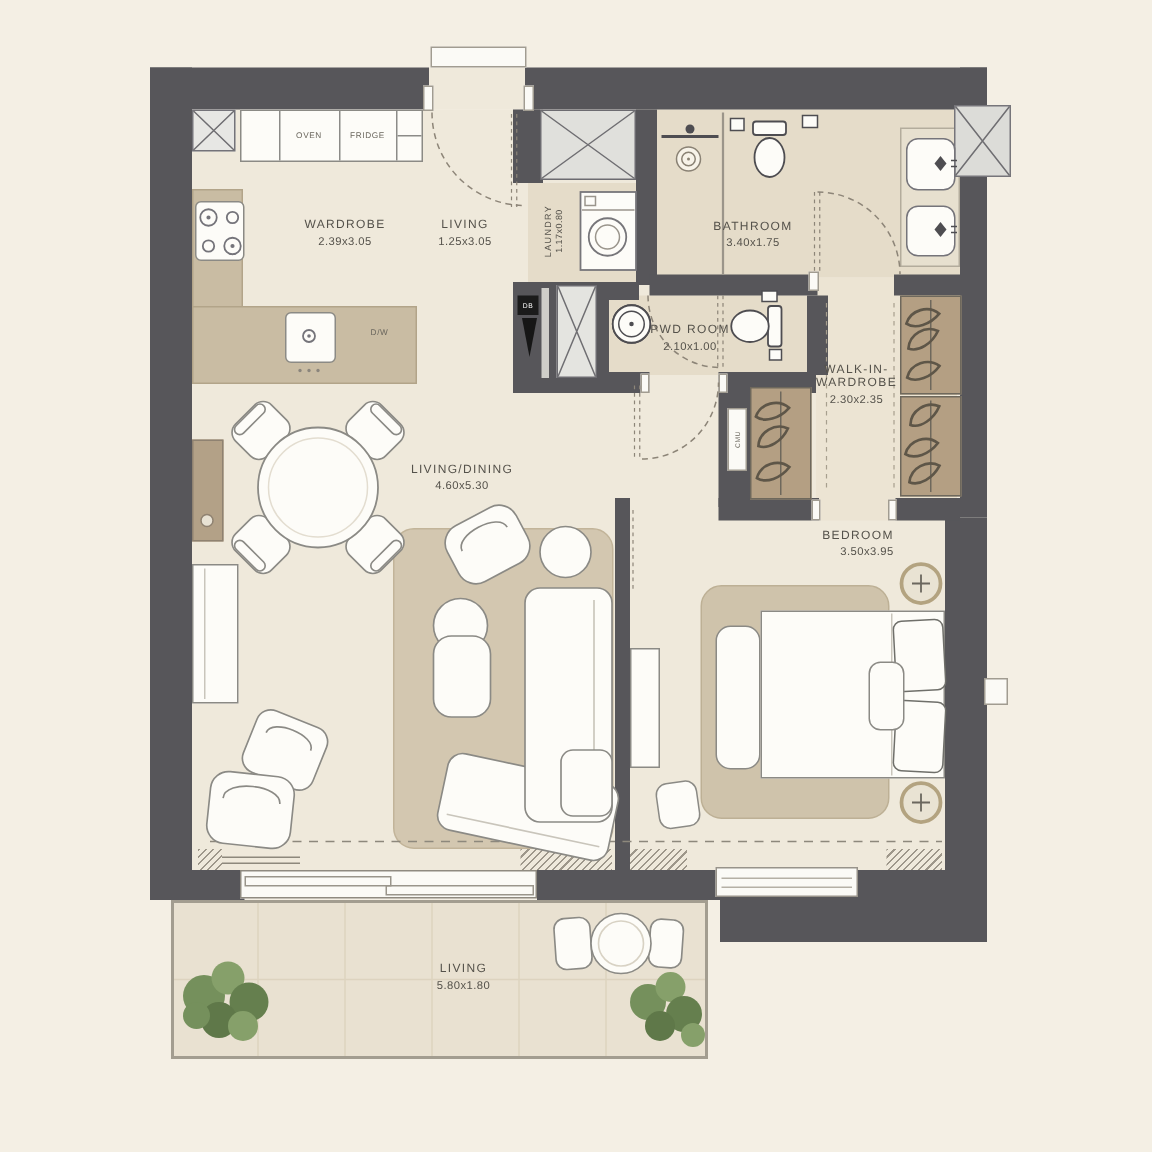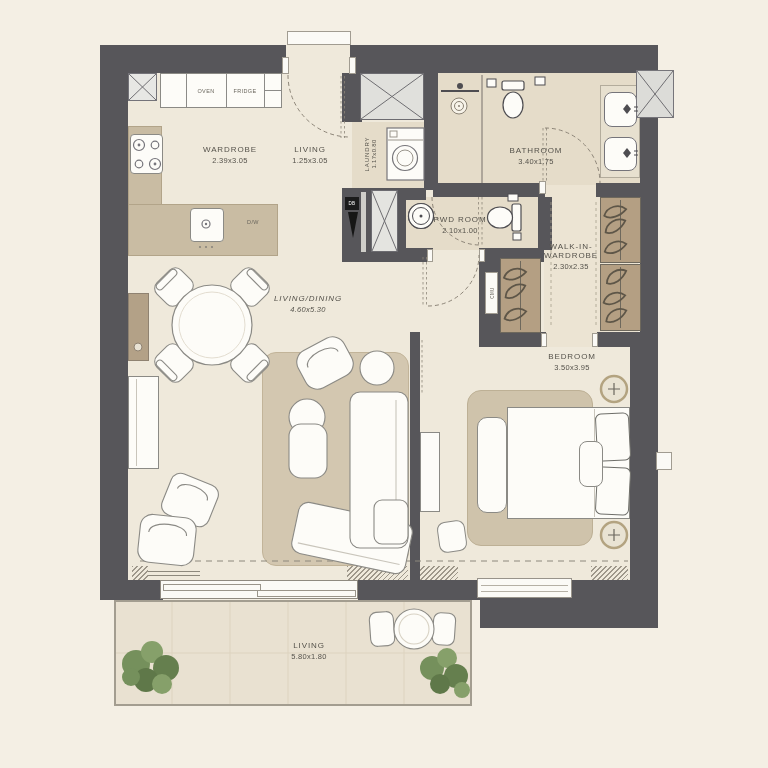--- a/index.html
+++ b/index.html
@@ -338,38 +338,38 @@
     <div class="rd">2.39x3.05</div>
   </div>
   <div class="lb" style="left:310px;top:155px;">
     <div class="rn">LIVING</div>
     <div class="rd">1.25x3.05</div>
   </div>
   <div class="lb rot" style="left:370px;top:154px;">
     <div class="rn" style="font-size:6px;">LAUNDRY</div>
     <div class="rd" style="font-size:6px;margin-top:1px;">1.17x0.80</div>
   </div>
-  <div class="lb" style="left:536px;top:156px;">
+  <div class="lb" style="left:502px;top:156px;">
     <div class="rn">BATHROOM</div>
     <div class="rd">3.40x1.75</div>
   </div>
   <div class="lb" style="left:460px;top:225px;">
     <div class="rn">PWD ROOM</div>
     <div class="rd">2.10x1.00</div>
   </div>
   <div class="lb" style="left:571px;top:256px;">
     <div class="rn">WALK-IN-</div>
     <div class="rn">WARDROBE</div>
     <div class="rd">2.30x2.35</div>
   </div>
-  <div class="lb" style="left:308px;top:304px;font-style:italic;">
+  <div class="lb" style="left:308px;top:318px;">
     <div class="rn">LIVING/DINING</div>
     <div class="rd">4.60x5.30</div>
   </div>
-  <div class="lb" style="left:572px;top:362px;">
+  <div class="lb" style="left:572px;top:362px;text-align:right;">
     <div class="rn">BEDROOM</div>
     <div class="rd">3.50x3.95</div>
   </div>
   <div class="lb" style="left:309px;top:651px;">
     <div class="rn">LIVING</div>
     <div class="rd">5.80x1.80</div>
   </div>
 
   <div class="tl" style="left:206px;top:91px;">OVEN</div>
   <div class="tl" style="left:245px;top:91px;">FRIDGE</div>

